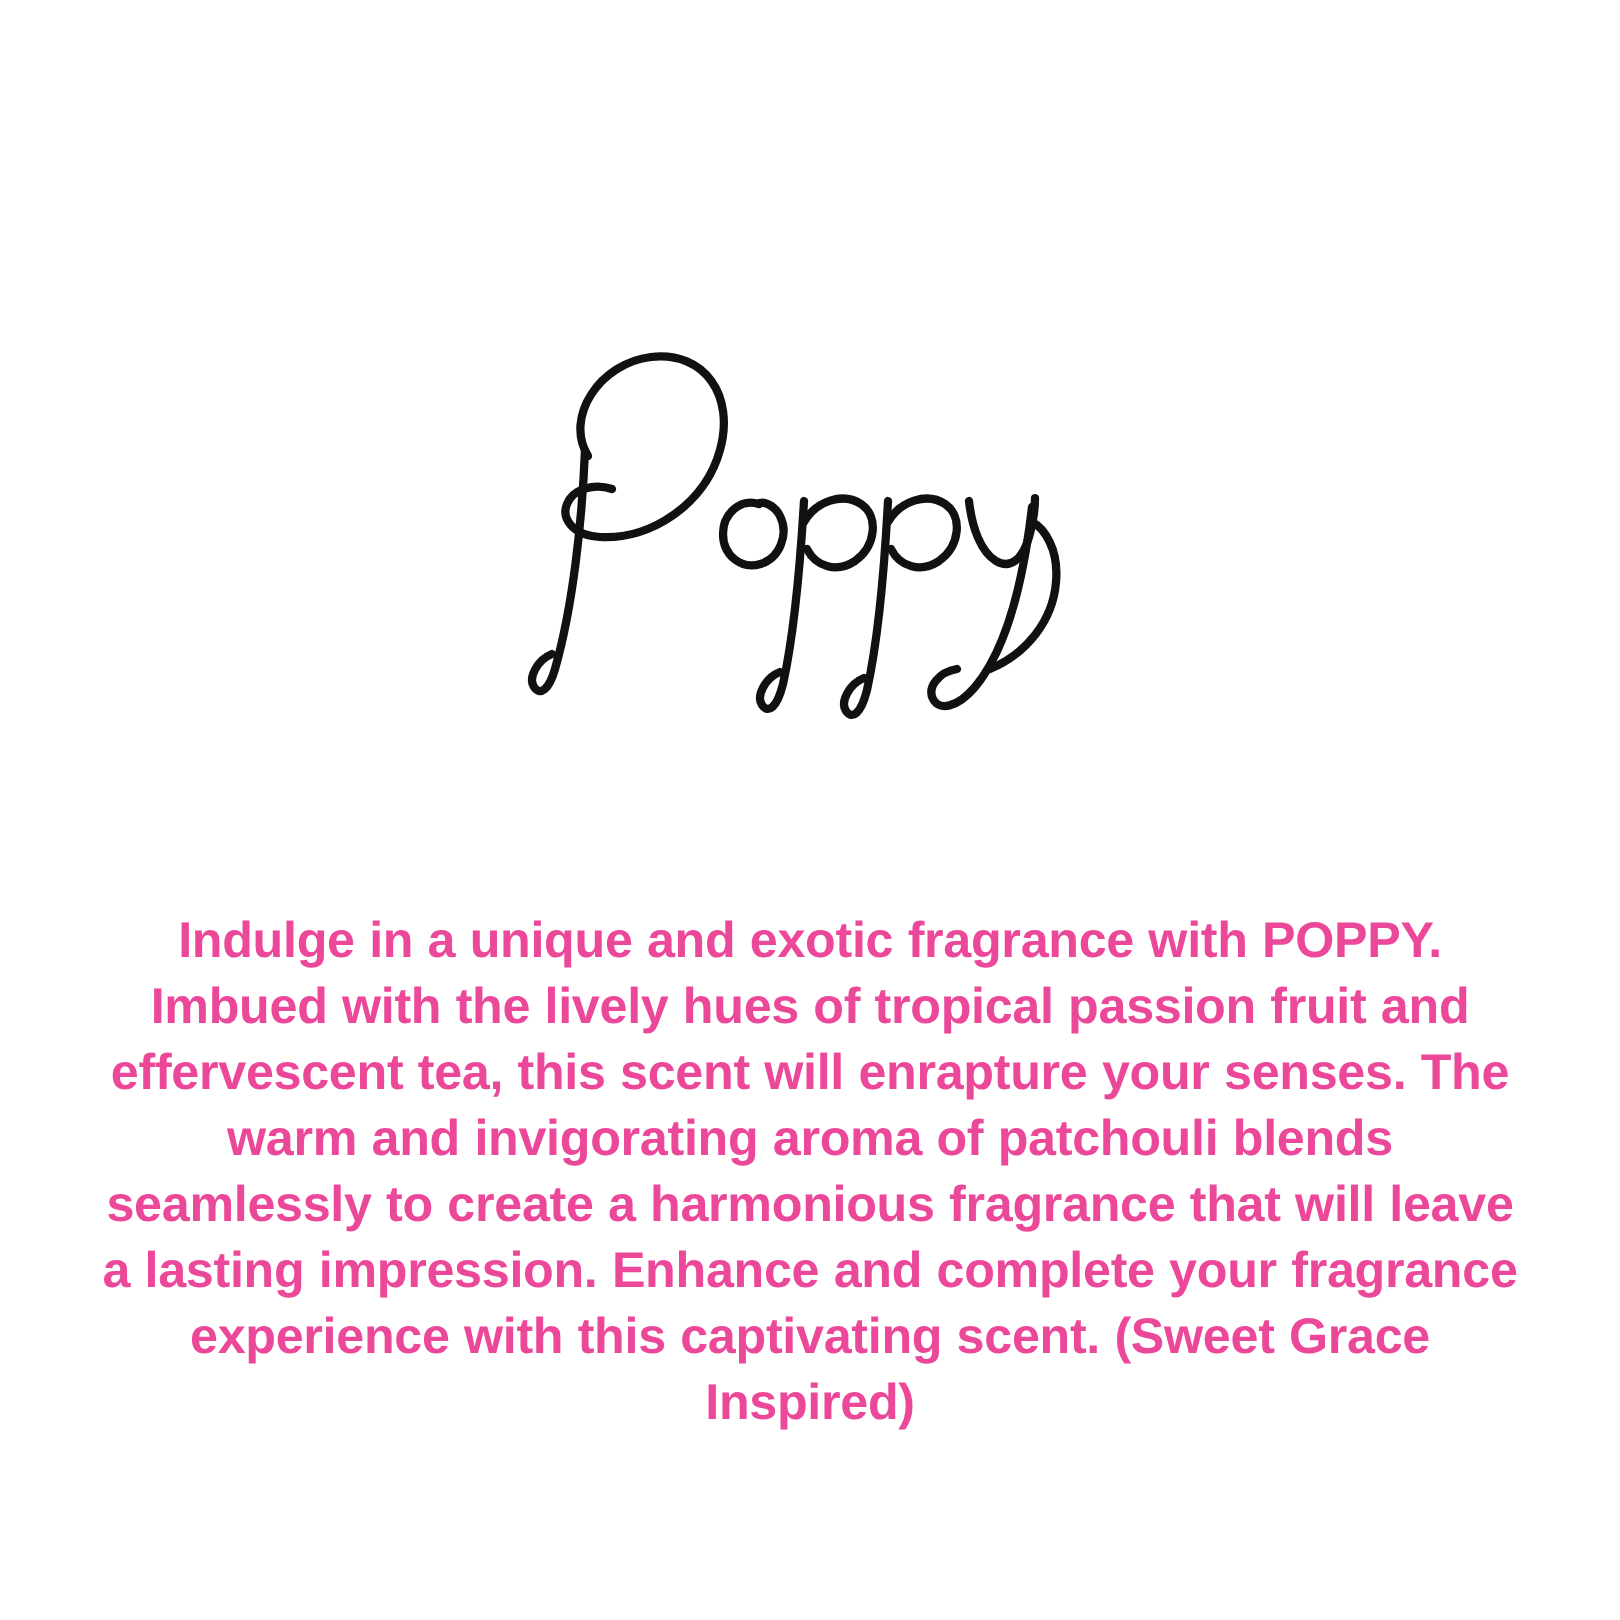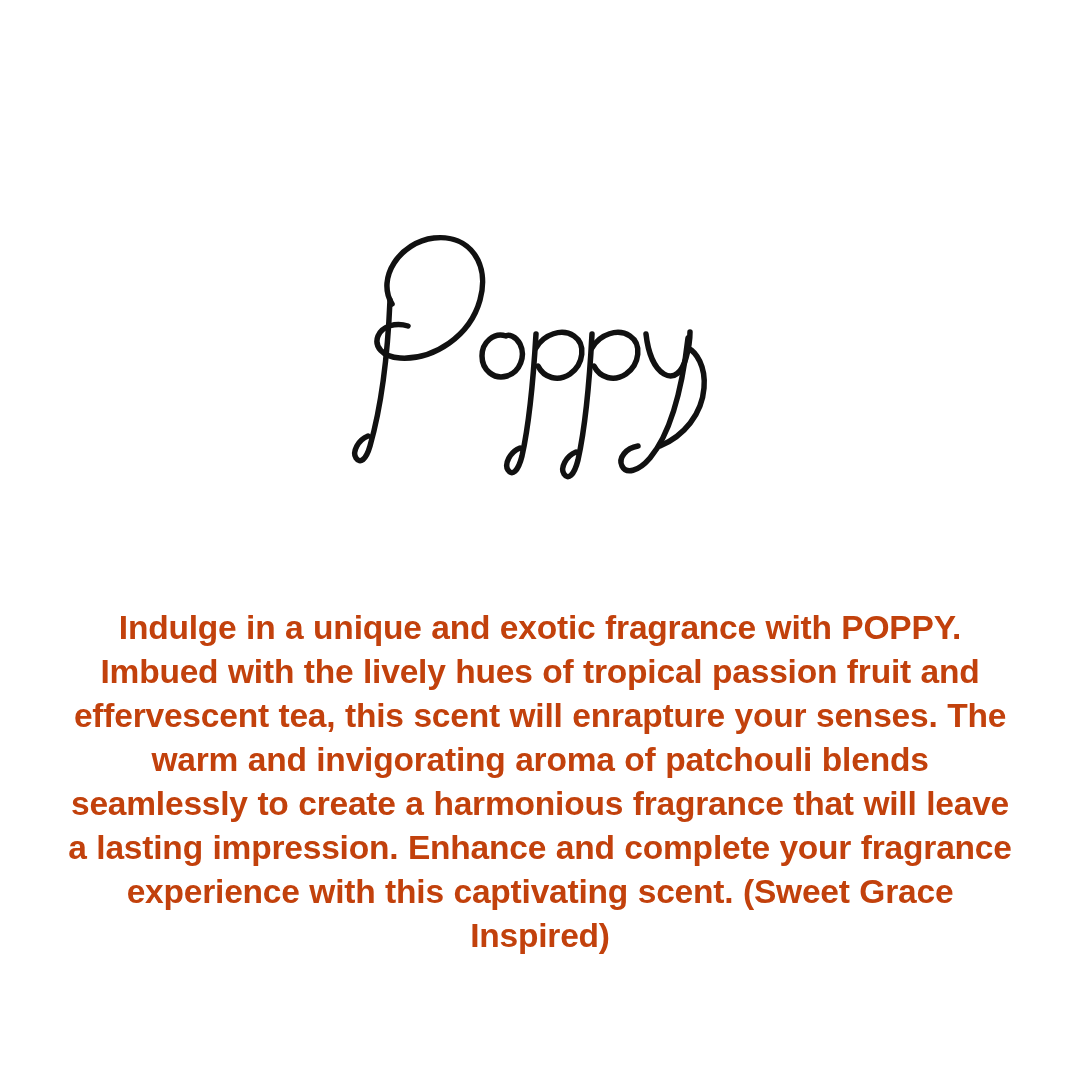--- a/index.html
+++ b/index.html
@@ -43,21 +43,21 @@
     position: absolute;
     top: 572px;
     left: 60px;
     width: 960px;
     text-align: center;
     font-family: "Liberation Sans", sans-serif;
     font-weight: bold;
     font-size: 33.5px;
     line-height: 44px;
     letter-spacing: -0.2px;
-    color: #c2410c;
+    color: #ec4899;
     word-spacing: 0.5px;
   }
 </style>
 </head>
 <body>
 
 <div class="card">
 
   <div class="logo-wrap">
     <svg width="420" height="300" viewBox="0 0 420 300" fill="none" xmlns="http://www.w3.org/2000/svg">

